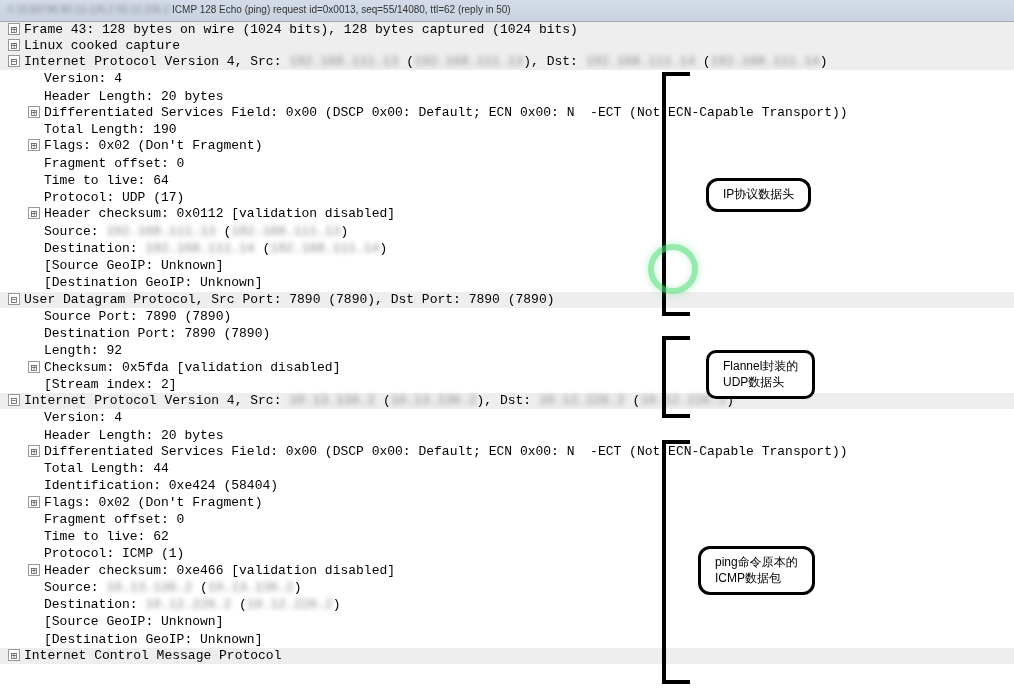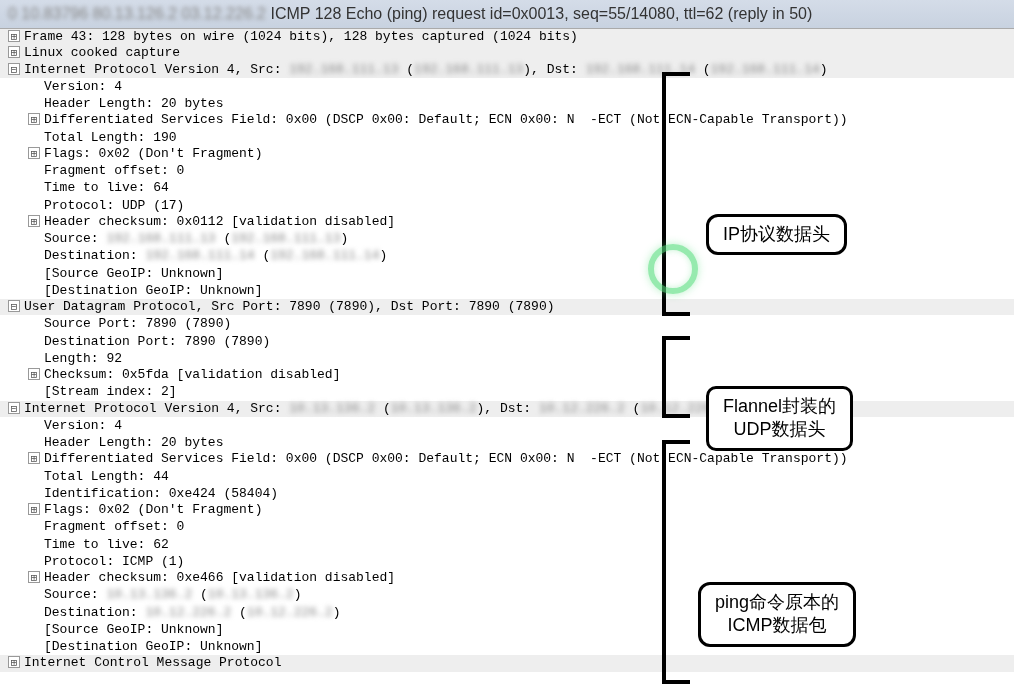--- a/index.html
+++ b/index.html
@@ -11,21 +11,21 @@
       height: 698px;
       overflow: hidden;
       position: relative;
       line-height: 1.25;
     }
     .header-bar {
       background: linear-gradient(to bottom, #d4dce8, #c8d2e0);
       padding: 4px 8px;
       border-bottom: 1px solid #aaa;
       font-family: Arial, sans-serif;
-      font-size: 16px;
+      font-size: 10px;
       color: #333;
     }
     .header-blur {
       filter: blur(2px);
       display: inline-block;
       color: #888;
     }
     .tree-container {
       padding: 0;
     }
@@ -62,25 +62,23 @@
       color: #888;
       display: inline;
     }
     .annotation-box {
       position: absolute;
       border: 3px solid #000;
       border-radius: 12px;
       background: #fff;
       padding: 6px 14px;
       font-family: Arial, "Microsoft YaHei", sans-serif;
-      font-size: 18px;
+      font-size: 12px;
       font-weight: 500;
-      text-align: center;
       line-height: 1.3;
-      margin-top: 36px;
     }
     .bracket {
       position: absolute;
       width: 28px;
       border-left: 4px solid #000;
       border-top: 4px solid #000;
       border-bottom: 4px solid #000;
     }
     .green-circle {
       position: absolute;

